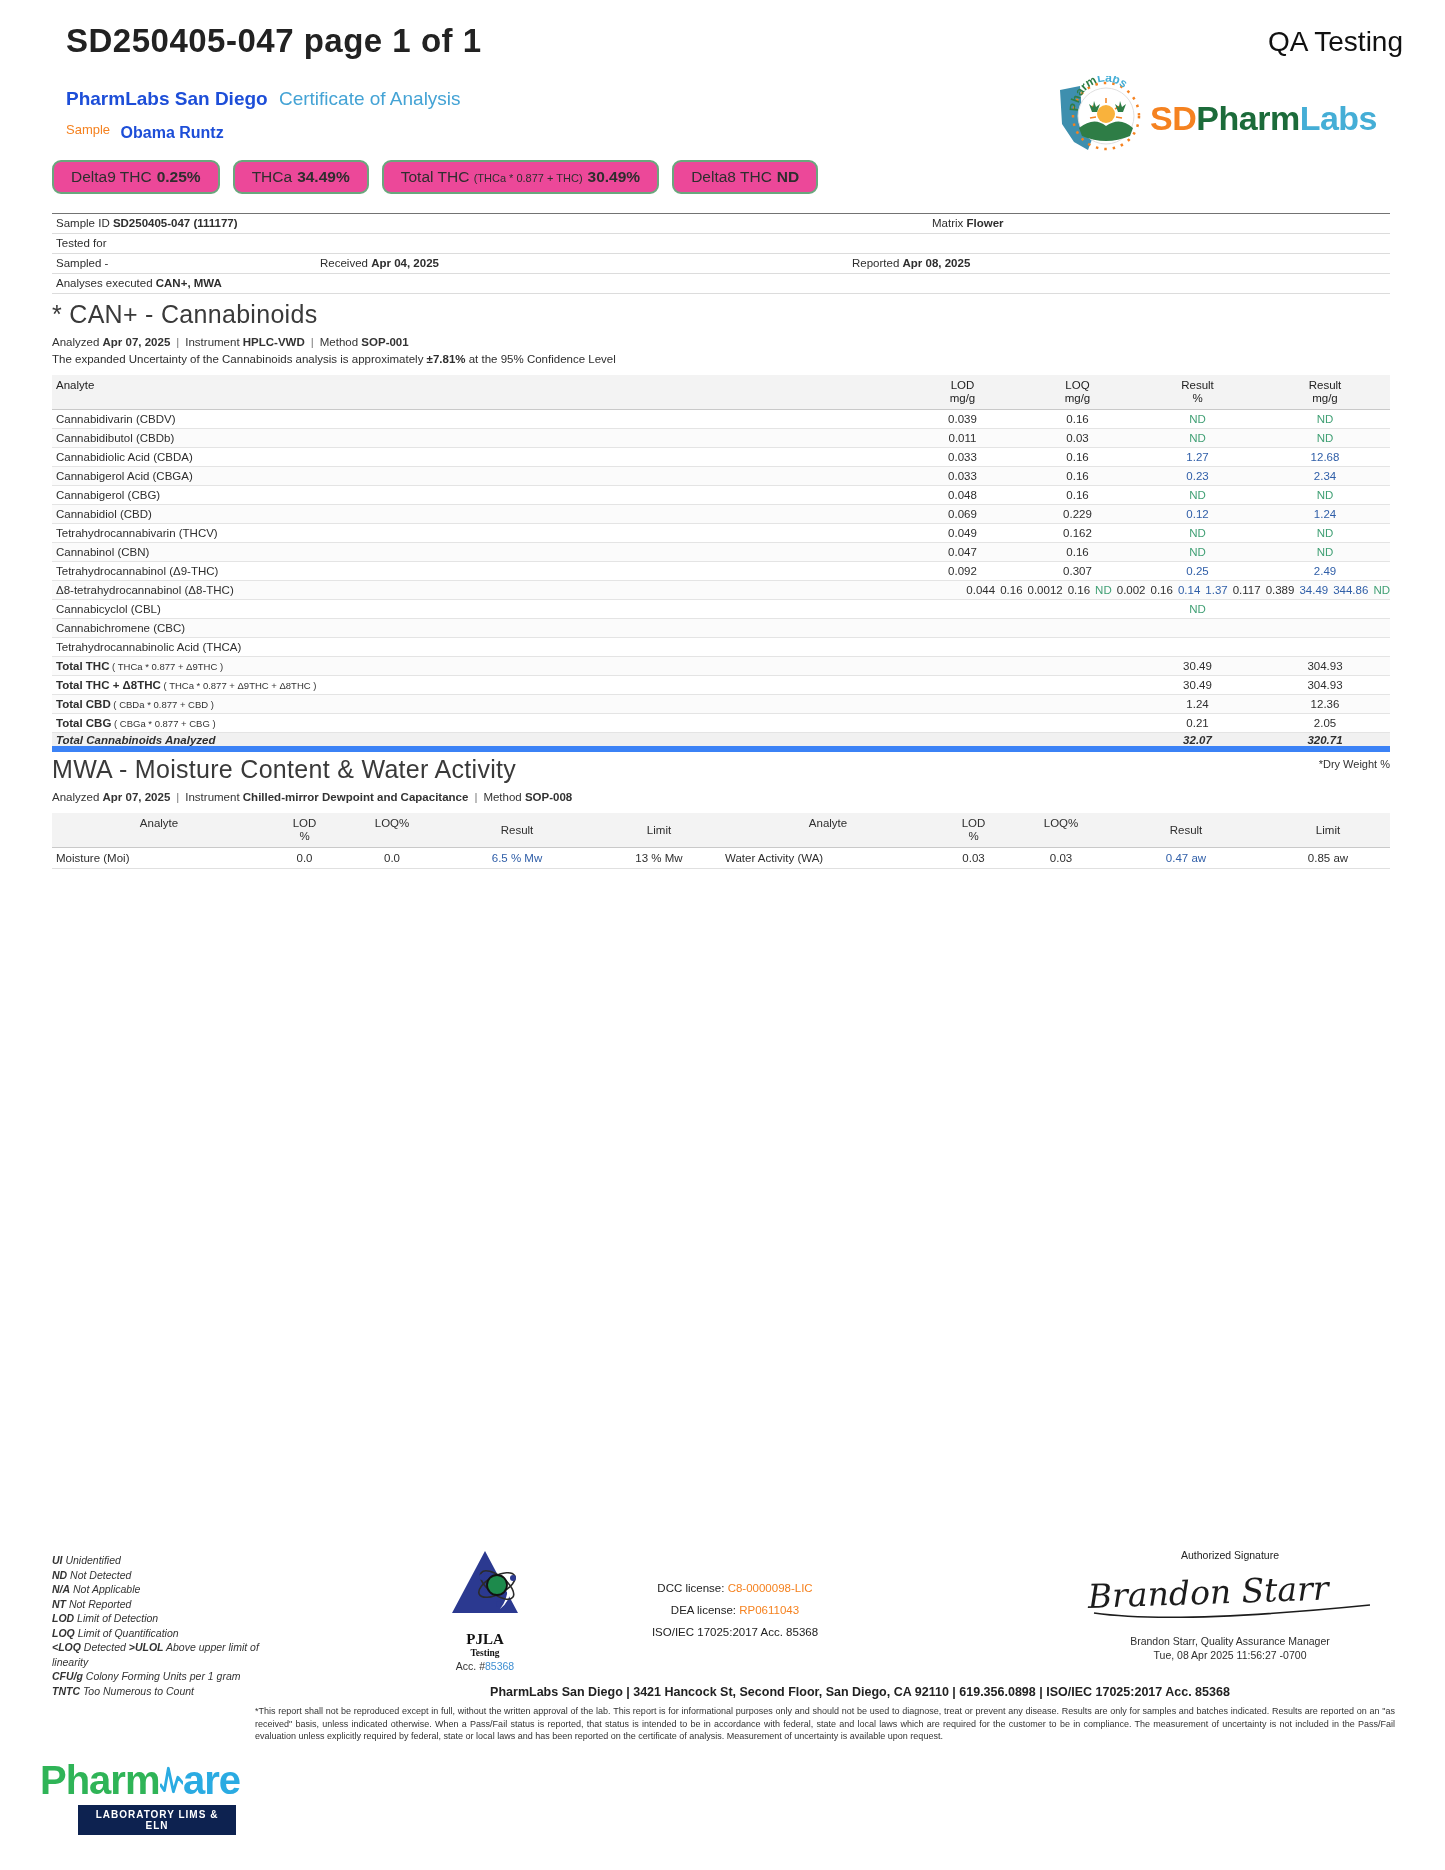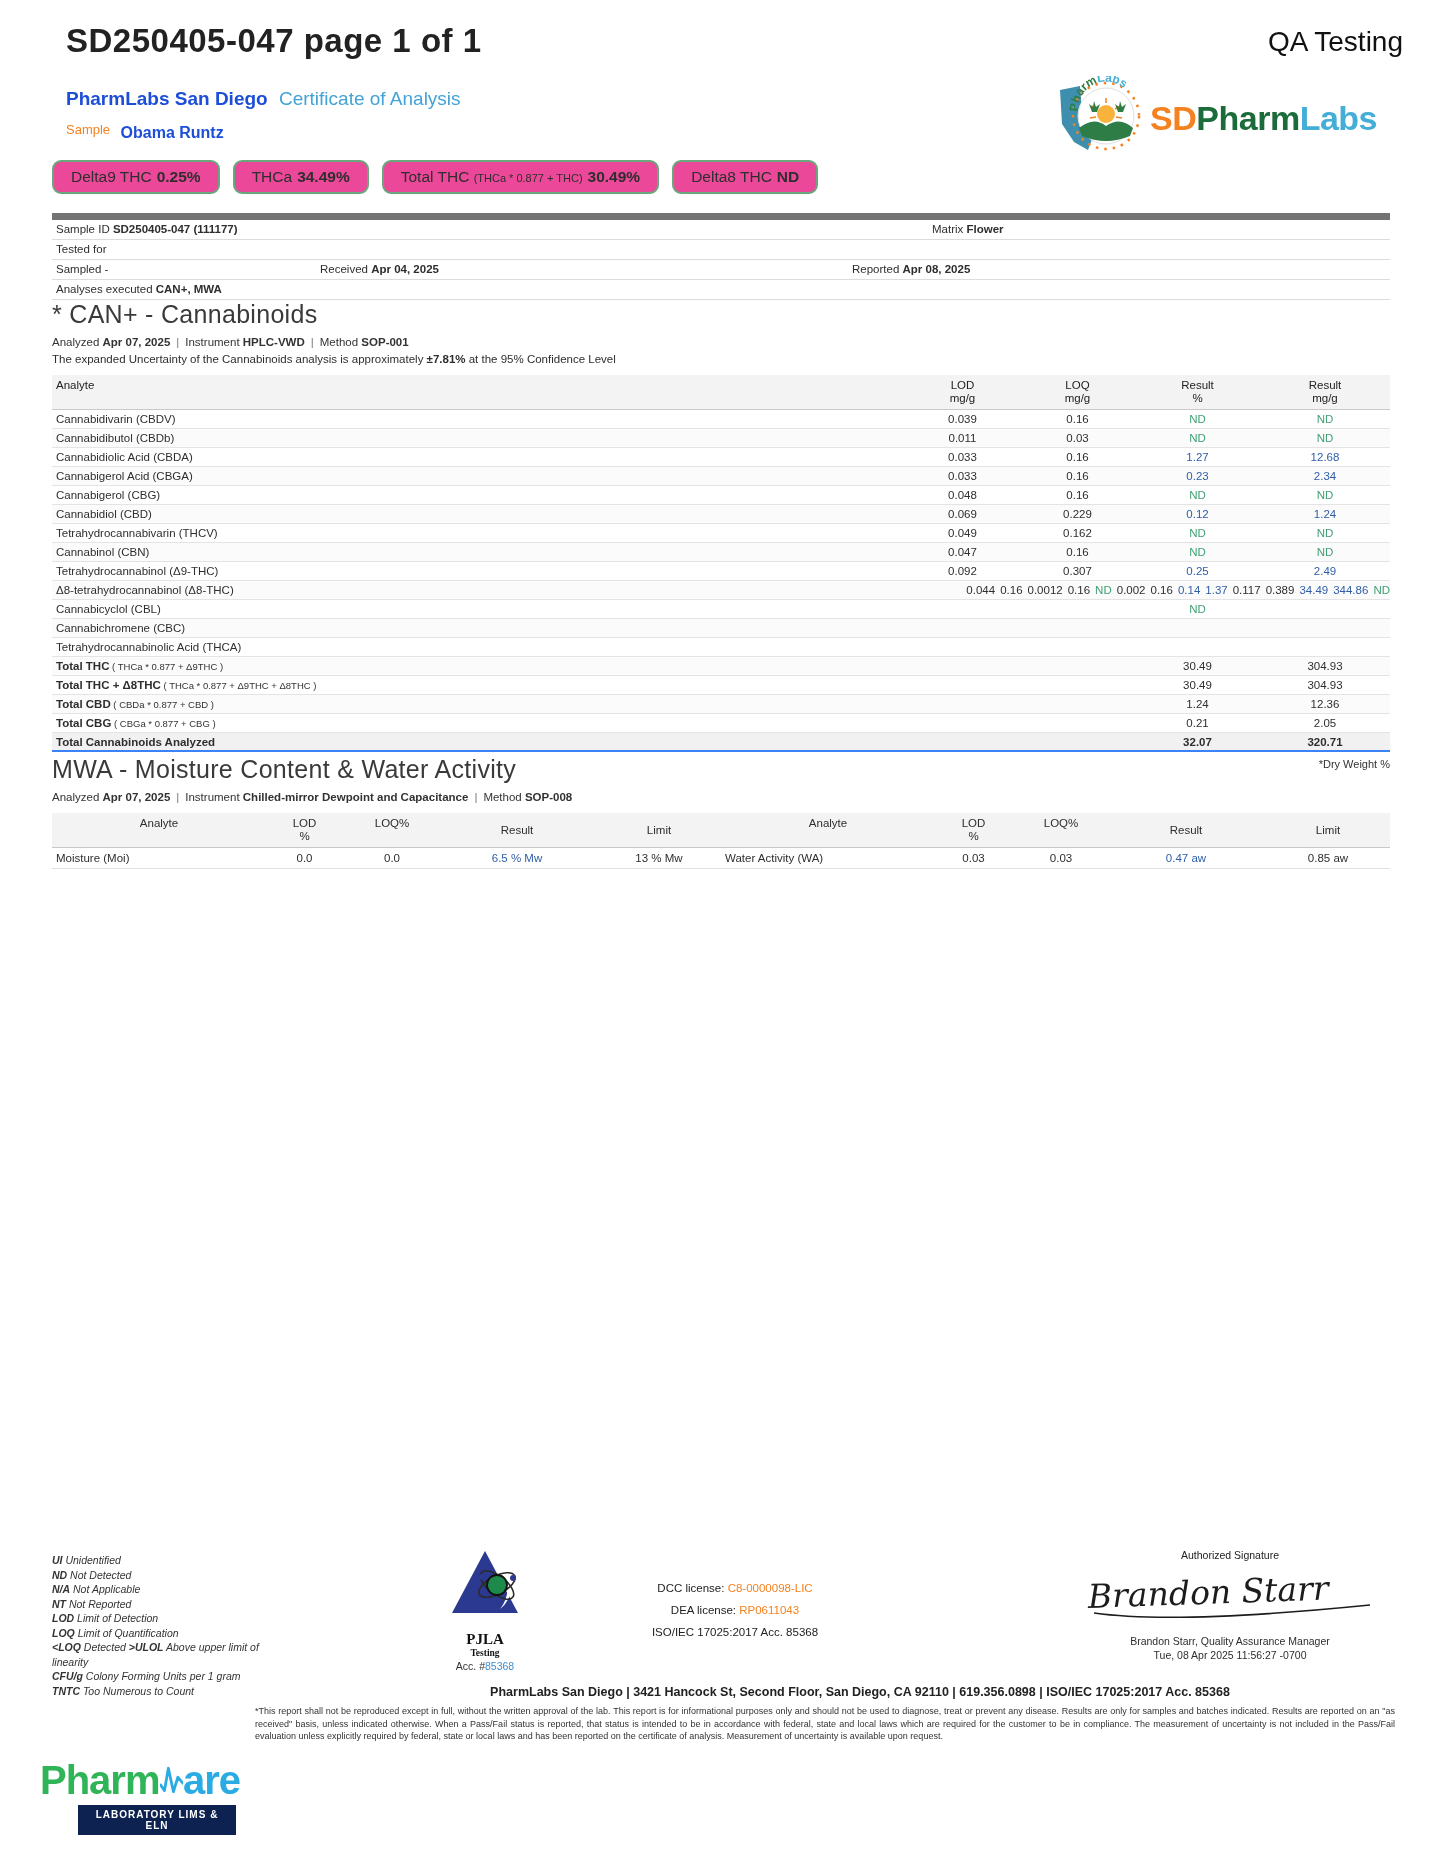--- a/index.html
+++ b/index.html
@@ -20,21 +20,21 @@
   .sample-name { font-size:16px; font-weight:700; color:#1d4ed8; }
   .logo-block { position:absolute; right:68px; top:76px; display:flex; align-items:center; }
   .logo-word { font-size:34px; font-weight:700; letter-spacing:-.5px; margin-left:4px;}
   .logo-word .p1{color:#f58220;} .logo-word .p2{color:#1c6b3a;} .logo-word .p3{color:#45aed6; font-weight:600;}
   
   .badges { position:absolute; left:52px; top:160px; display:flex; gap:13px; }
   .badge { border:2px solid #69a87d; background:#ec4899; border-radius:9px; padding:6px 17px; font-size:15.5px; color:#2e2e2e; white-space:nowrap;}
   .badge b { margin-left:5px; }
   .badge .paren { font-size:11px; }
   
-  .info-table { position:absolute; left:52px; top:213px; width:1338px; font-size:11.5px; border-top:7px solid #737373;}
+  .info-table { position:absolute; left:52px; top:213px; width:1338px; font-size:11.5px; border-top:1px solid #737373;}
   .info-row { position:relative; height:20px; line-height:19px; border-bottom:1px solid #dcdcdc; }
   .info-row .at { position:absolute; top:0; white-space:nowrap; }
   
   .section-title { font-size:25px; font-weight:500; color:#3a3a3a; letter-spacing:.3px;}
   .meta-line { font-size:11.5px; color:#333; margin-top:7px;}
   .meta-line .sep { margin:0 6px; color:#777;}
   .cann { position:absolute; left:52px; top:300px; width:1338px; }
   .note-line { font-size:11.5px; margin-top:5px; }
   
   .ctable { margin-top:10px; width:100%; font-size:11.5px;}
@@ -42,21 +42,21 @@
   .thead .h { text-align:center; line-height:13px; color:#222;}
   .cell.analyte, .thead .h.analyte { flex:1 1 auto; text-align:left; padding-left:4px;}
   .col-lod{width:115px;} .col-loq{width:115px;} .col-pct{width:125px;} .col-mg{width:130px;}
   .trow { display:flex; align-items:center; height:19px; border-bottom:1px solid #e4e4e4; position:relative;}
   .trow:nth-child(even){ background:#fbfbfb; }
   .cell.num { text-align:center; }
   .cell.overlap { position:absolute; right:0; top:0; height:19px; line-height:19px; white-space:nowrap; text-align:right;}
   .cell.overlap span { margin-left:5px; }
   .c-k{color:#2e2e2e;} .c-b{color:#2f5ea8;} .c-g{color:#41a075;}
   .trow.total .formula { font-size:9.5px; color:#333; }
-  .trow.last { background:#f1f1f1; border-bottom:2px solid #3b82f6; }
+  .trow.last { background:#f1f1f1; border-bottom:6px solid #3b82f6;font-style:italic; }
   .trow.last .cell{ font-weight:700; }
   .dryweight { text-align:right; font-size:11px; margin-top:6px; color:#333;}
   
   .mwa { position:absolute; left:52px; top:755px; width:1338px; }
   .mtable { margin-top:10px; width:100%; font-size:11.5px;}
   .mhead,.mrow { display:flex; }
   .mhead { background:#f3f3f3; border-bottom:1px solid #c9c9c9; padding:4px 0;}
   .mhead .h { text-align:center; line-height:13px;}
   .mrow { height:21px; align-items:center; border-bottom:1px solid #e0e0e0;}
   .m-analyte{ width:210px; text-align:left; padding-left:4px;}

